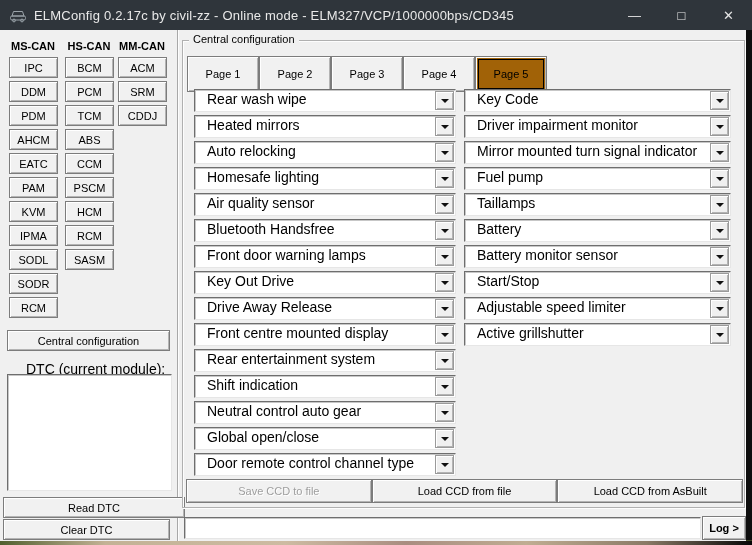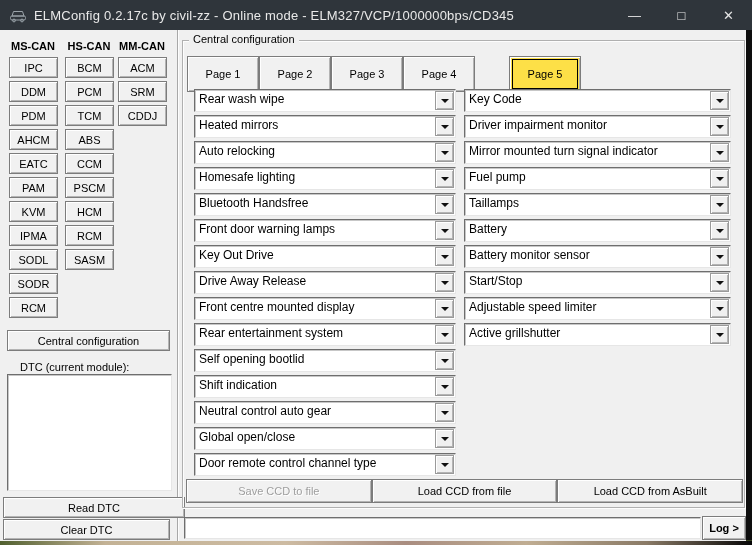--- a/index.html
+++ b/index.html
@@ -25,39 +25,39 @@
     box-shadow:inset 1px 1px 0 rgba(0,0,0,.22);}
 
   
   .sidebar{position:absolute;left:0;top:30px;width:177px;height:511px;border-right:1px solid #a8a8a8;box-shadow:1px 0 0 #fdfdfd;}
   .col-head{position:absolute;top:10px;font-size:11px;font-weight:bold;text-align:center;width:50px;}
   .head1{left:8px;} .head2{left:64px;} .head3{left:117px;}
   .mod-col{position:absolute;top:27px;width:49px;display:flex;flex-direction:column;gap:3px;}
   .col1{left:9px;} .col2{left:65px;} .col3{left:118px;}
   .mod-btn{height:21px;}
   .cc-btn{position:absolute;left:7px;top:300px;width:163px;height:21px;}
-  .dtc-label{position:absolute;left:20px;top:331px;font-size:11px;}
+  .dtc-label{position:absolute;left:26px;top:331px;font-size:14px;}
   .dtc-list{position:absolute;left:7px;top:344px;width:163px;height:115px;}
   .readdtc-btn{position:absolute;left:3px;top:467px;width:182px;height:21px;}
   .cleardtc-btn{position:absolute;left:3px;top:489px;width:167px;height:21px;}
 
   
   .groupbox{position:absolute;left:182px;top:40px;width:561px;height:466px;
     border:1px solid #b0b0b0;box-shadow:inset 1px 1px 0 #fdfdfd,1px 1px 0 #fdfdfd;}
   .legend{position:absolute;top:-8px;left:6px;background:#f0f0f0;padding:0 4px;font-size:11px;}
   .tabs{position:absolute;left:4px;top:15px;display:flex;}
   .tab{width:72px;height:36px;}
-  .tab.active{position:relative;background:#fde047;margin-left:34px;}
+  .tab.active{position:relative;background:#a16207;}
   .tab.active::after{content:"";position:absolute;inset:2px;border:1px solid #000;pointer-events:none;}
 
   .combo-col{position:absolute;display:flex;flex-direction:column;gap:3px;}
   .combo-col.left{left:11px;top:48px;width:262px;}
   .combo-col.right{left:281px;top:48px;width:267px;justify-content:space-between;}
   .combo{position:relative;height:21px;}
-  .combo-text{position:absolute;left:4px;top:0;right:20px;line-height:19px;font-size:12px;white-space:nowrap;overflow:hidden;}
+  .combo-text{position:absolute;left:12px;top:0;right:20px;line-height:19px;font-size:14px;white-space:nowrap;overflow:hidden;}
   .combo-arrow{position:absolute;right:1px;top:1px;bottom:1px;width:17px;background:#f0f0f0;
     border:1px solid #9a9a9a;box-shadow:inset 1px 1px 0 #ffffff,inset -1px -1px 0 #b4b4b4;
     display:flex;align-items:center;justify-content:center;}
   .tri{width:0;height:0;border:4px solid transparent;border-top:4px solid #101010;margin-top:4px;}
 
   .footer-row{position:absolute;left:3px;right:1px;top:438px;height:24px;display:flex;align-items:center;}
   .footer-btn{flex:1;height:24px;}
   .footer-btn.disabled{color:#9e9e9e;text-shadow:1px 1px 0 #ffffff;}
 
   
@@ -171,20 +171,26 @@
             </span>
           </div>
 
           <div class="combo sunken">
             <span class="combo-text">Homesafe lighting</span>
             <span class="combo-arrow">
               <i class="tri"></i>
             </span>
           </div>
 
+          <div class="combo sunken">
+            <span class="combo-text">Air quality sensor</span>
+            <span class="combo-arrow">
+              <i class="tri"></i>
+            </span>
+          </div>
 
           <div class="combo sunken">
             <span class="combo-text">Bluetooth Handsfree</span>
             <span class="combo-arrow">
               <i class="tri"></i>
             </span>
           </div>
 
           <div class="combo sunken">
             <span class="combo-text">Front door warning lamps</span>
@@ -214,26 +220,20 @@
             </span>
           </div>
 
           <div class="combo sunken">
             <span class="combo-text">Rear entertainment system</span>
             <span class="combo-arrow">
               <i class="tri"></i>
             </span>
           </div>
 
-          <div class="combo sunken">
-            <span class="combo-text">Self opening bootlid</span>
-            <span class="combo-arrow">
-              <i class="tri"></i>
-            </span>
-          </div>
 
           <div class="combo sunken">
             <span class="combo-text">Shift indication</span>
             <span class="combo-arrow">
               <i class="tri"></i>
             </span>
           </div>
 
           <div class="combo sunken">
             <span class="combo-text">Neutral control auto gear</span>

